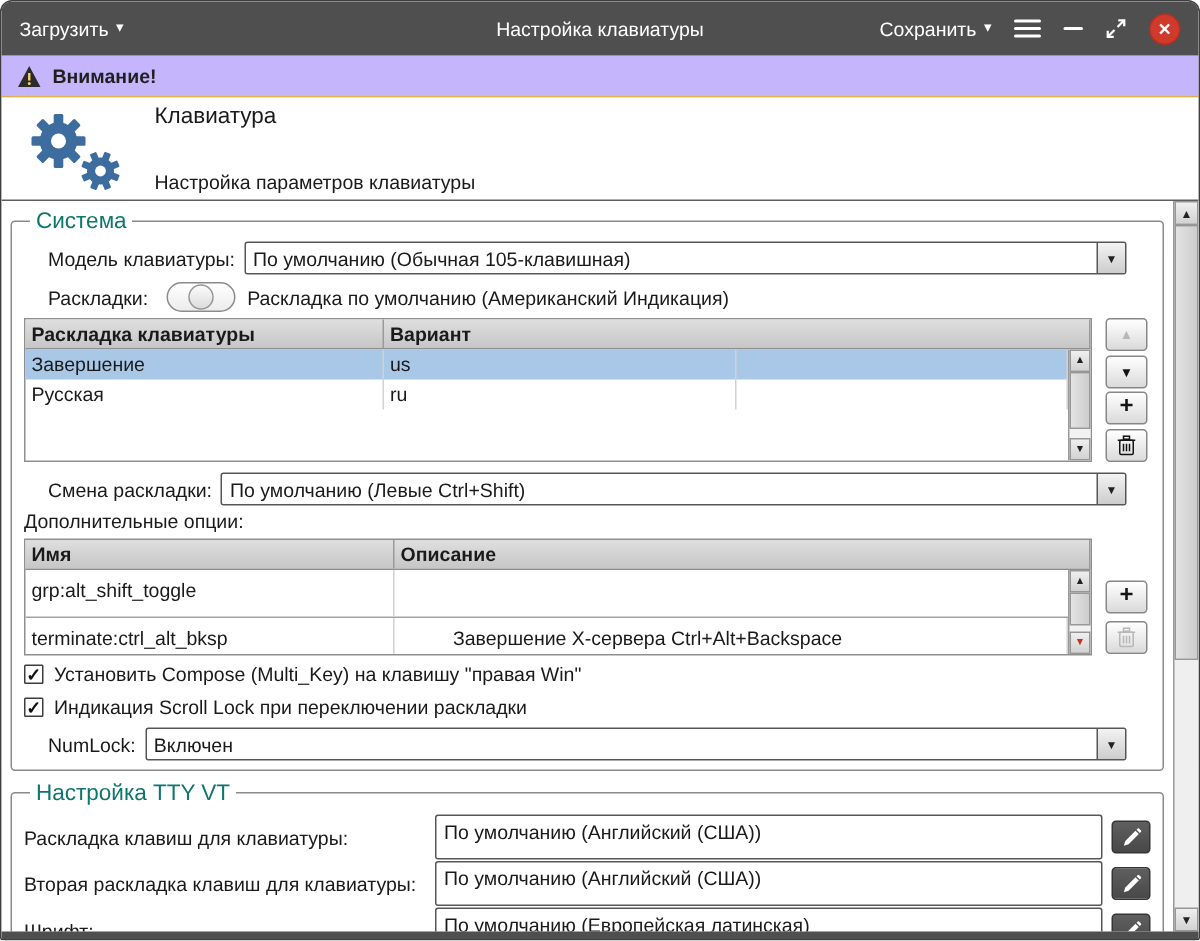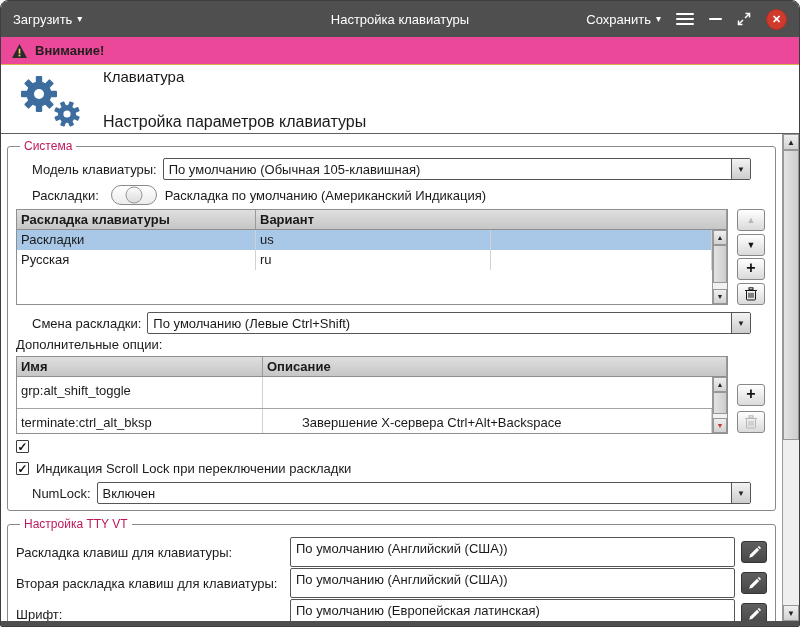--- a/index.html
+++ b/index.html
@@ -45,54 +45,54 @@
     width: 21px; height: 21px; border-radius: 50%;
     background: #cf3a2c; color: #fff;
     display: flex; align-items: center; justify-content: center;
     font-size: 11px; font-weight: bold; cursor: pointer;
     border: 1px solid #b52f23;
   }
 
   
   .warnbar {
     flex: 0 0 28px;
-    background: #ec4899;
+    background: #c4b5fd;
     border-bottom: 1px solid #dcb14c;
     display: flex; align-items: center;
     padding: 0 10px; gap: 7px;
     font-weight: bold; color: #1f1f1f;
   }
 
   
   .appheader {
     flex: 0 0 68px;
     background: #fff;
     display: flex; align-items: center;
     padding: 0 10px; gap: 16px;
   }
   .hd-text .hd-title { font-size: 15px; margin-bottom: 7px; }
-  .hd-text .hd-sub   { font-size: 16px; margin-top: 28px; }
+  .hd-text .hd-sub   { font-size: 13px; margin-top: 28px; }
 
   
   .main {
     flex: 1;
     border-top: 1px solid #5e5e5e;
     display: flex;
     background: #fff;
     min-height: 0;
   }
   .content { flex: 1; padding: 3px 6px 0 6px; overflow: hidden; }
 
   fieldset {
     border: 1px solid #8a8a8a;
     border-radius: 3px;
     padding: 2px 8px 4px 8px;
     margin: 2px 0 6px 0;
   }
-  legend { font-size: 12px; padding: 0 4px; margin-left: 4px; color: #be185d; }
+  legend { font-size: 15px; padding: 0 4px; margin-left: 4px; color: #0f766e; }
 
   .frow { display: flex; align-items: center; height: 24px; margin: 2px 16px; }
   .lbl { margin-right: 6px; white-space: nowrap; }
 
   
   .dropdown {
     flex: 1; height: 22px;
     border: 1px solid #565656; border-radius: 2px;
     background: #fff;
     display: flex; align-items: stretch;
@@ -333,21 +333,21 @@
         </div>
 
         <div class="tablewrap">
           <div class="table" style="height:96px;">
             <div class="t-head">
               <div class="c w1">Раскладка клавиатуры</div>
               <div class="c w3">Вариант</div>
             </div>
             <div class="t-body">
               <div class="tr selected">
-                <div class="c w1">Раскладки</div>
+                <div class="c w1">Завершение</div>
                 <div class="c w2">us</div>
                 <div class="c w3"></div>
               </div>
               <div class="tr">
                 <div class="c w1">Русская</div>
                 <div class="c w2">ru</div>
                 <div class="c w3"></div>
               </div>
             </div>
             <div class="t-scroll">
@@ -436,20 +436,21 @@
                 <line x1="8" y1="5.8" x2="8" y2="10.8"></line>
               </svg>
             </div>
           </div>
         </div>
 
         <div class="cbrow">
           <span class="cb">
               <span>✓</span>
             </span>
+          <span>Установить Compose (Multi_Key) на клавишу "правая Win"</span>
         </div>
         <div class="cbrow">
           <span class="cb">
               <span>✓</span>
             </span>
           <span>Индикация Scroll Lock при переключении раскладки</span>
         </div>
 
         <div class="frow" style="margin-bottom:1px;">
           <span class="lbl">NumLock:</span>

